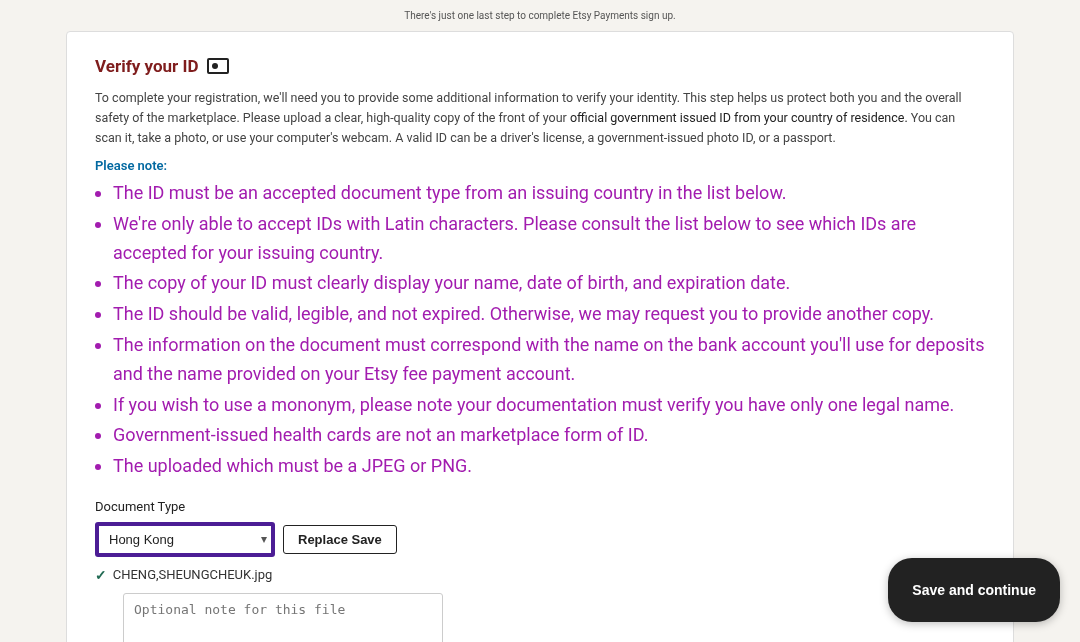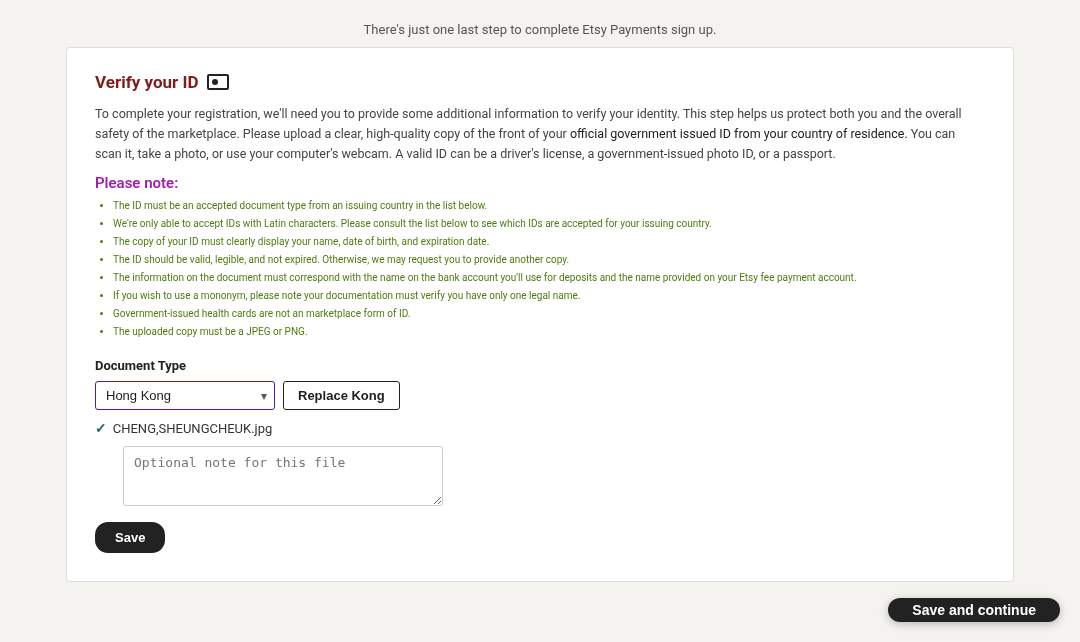--- a/index.html
+++ b/index.html
@@ -7,24 +7,23 @@
       font-family: -apple-system, BlinkMacSystemFont, 'Segoe UI', Roboto, sans-serif;
       background: #f5f3ef;
       font-size: 13px;
       color: #222;
       min-height: 642px;
     }
 
     .top-banner {
       text-align: center;
       padding: 10px;
-      font-size: 13px;
+      font-size: 10px;
       color: #555;
       background: #f5f3ef;
-      margin-top: 12px;
     }
 
     .main-content {
       max-width: 980px;
       margin: 0 auto;
       padding: 0 16px 20px;
     }
 
     .card {
       background: #fff;
@@ -68,60 +67,60 @@
 
     .description {
       font-size: 12.5px;
       line-height: 1.6;
       color: #444;
       margin-bottom: 10px;
     }
     .description strong { font-weight: 400; color: #222; }
 
     .please-note {
-      font-size: 15px;
+      font-size: 13px;
       font-weight: 600;
-      color: #a21caf;
+      color: #0369a1;
       margin-bottom: 6px;
     }
 
     .note-list {
       list-style: disc;
       padding-left: 18px;
       margin-bottom: 18px;
     }
     .note-list li {
-      font-size: 10px;
-      color: #4d7c0f;
+      font-size: 18px;
+      color: #a21caf;
       line-height: 1.6;
       margin-bottom: 2px;
     }
 
     .section-label {
       font-size: 13px;
-      font-weight: 700;
+      font-weight: 400;
       color: #222;
       margin-bottom: 8px;
     }
 
     .document-type-row {
       display: flex;
       align-items: center;
       gap: 8px;
       margin-bottom: 10px;
     }
 
     .select-wrapper {
       position: relative;
       display: inline-block;
     }
     .select-wrapper select {
       appearance: none;
       -webkit-appearance: none;
-      border: 1px solid #4c1d95;
+      border: 4px solid #4c1d95;
       border-radius: 3px;
       padding: 6px 28px 6px 10px;
       font-size: 13px;
       color: #222;
       background: #fff;
       cursor: pointer;
       min-width: 180px;
     }
     .select-wrapper::after {
       content: '▾';
@@ -187,21 +186,21 @@
 
     
     .save-continue-btn {
       position: fixed;
       bottom: 20px;
       right: 20px;
       background: #222;
       color: #fff;
       border: none;
       border-radius: 24px;
-      padding: 4px 24px;
+      padding: 24px 24px;
       font-size: 14px;
       font-weight: 600;
       cursor: pointer;
       box-shadow: 0 2px 8px rgba(0,0,0,0.25);
     }
   </style>
 </head>
 <body>
 
 <div class="top-banner">
@@ -222,36 +221,36 @@
     <p class="please-note">Please note:</p>
 
     <ul class="note-list">
       <li>The ID must be an accepted document type from an issuing country in the list below.</li>
       <li>We're only able to accept IDs with Latin characters. Please consult the list below to see which IDs are accepted for your issuing country.</li>
       <li>The copy of your ID must clearly display your name, date of birth, and expiration date.</li>
       <li>The ID should be valid, legible, and not expired. Otherwise, we may request you to provide another copy.</li>
       <li>The information on the document must correspond with the name on the bank account you'll use for deposits and the name provided on your Etsy fee payment account.</li>
       <li>If you wish to use a mononym, please note your documentation must verify you have only one legal name.</li>
       <li>Government-issued health cards are not an marketplace form of ID.</li>
-      <li>The uploaded copy must be a JPEG or PNG.</li>
+      <li>The uploaded which must be a JPEG or PNG.</li>
     </ul>
 
     <div class="section-label">Document Type</div>
 
     <div class="document-type-row">
       <div class="select-wrapper">
         <select>
           <option>Hong Kong</option>
           <option>United States</option>
           <option>United Kingdom</option>
           <option>Australia</option>
           <option>Canada</option>
         </select>
       </div>
-      <button class="btn-replace">Replace Kong</button>
+      <button class="btn-replace">Replace Save</button>
     </div>
 
     <div class="file-confirmed">
       <span class="checkmark">✓</span>
       <span>CHENG,SHEUNGCHEUK.jpg</span>
     </div>
 
     <textarea class="optional-note" placeholder="Optional note for this file" style=""></textarea>
 
     <button class="btn-save">Save</button>

